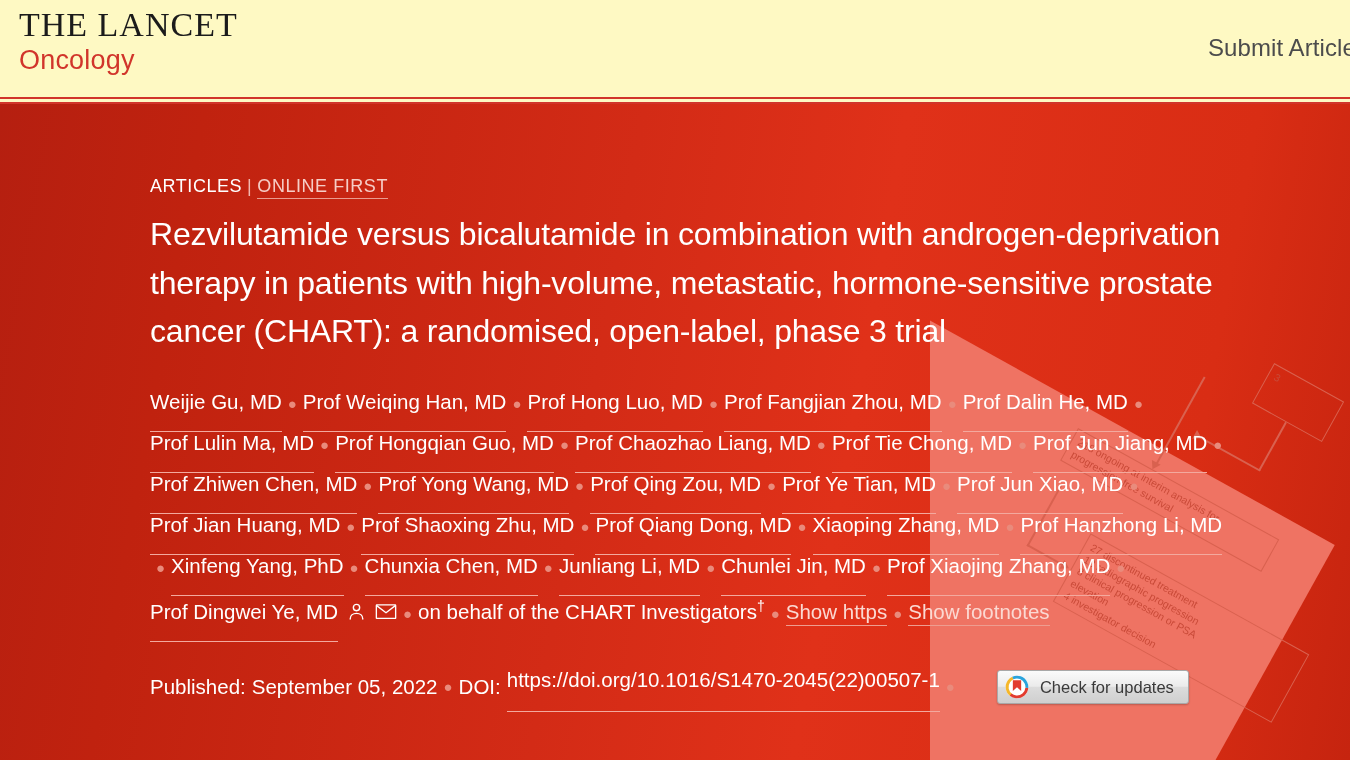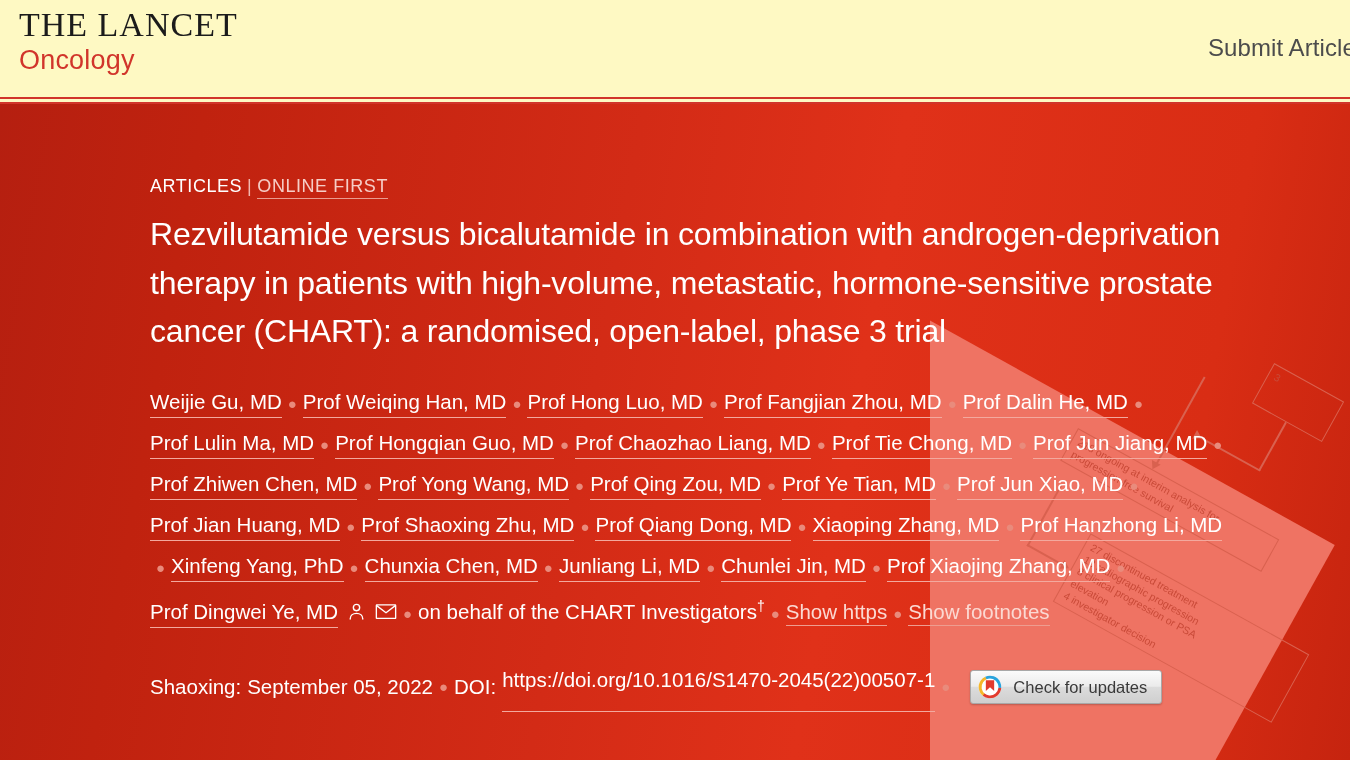--- a/index.html
+++ b/index.html
@@ -181,21 +181,21 @@
   .authors {
     margin-top: 26px;
     font-size: 20.5px;
     line-height: 39px;
     color: #ffffff;
     max-width: 1090px;
   }
   .author {
     color: #ffffff;
     border-bottom: 1px solid #f3a99e;
-    padding-bottom: 4px;
+    padding-bottom: 18px;
     white-space: nowrap;
     cursor: pointer;
   }
   .dot {
     display: inline-block;
     color: #e98b7c;
     margin: 0 6px;
     font-size: 15px;
     vertical-align: middle;
   }
@@ -239,21 +239,21 @@
     padding-bottom: 14px;
     cursor: pointer;
     text-align: center;
   }
   .pub-label { margin-right: 6px; }
 
   
   .crossmark {
     display: inline-flex;
     align-items: center;
-    margin-left: 14px;
+    margin-left: 36px;
     height: 34px;
     padding: 0 14px 0 6px;
     border-radius: 3px;
     border: 1px solid #a8a8a8;
     background: linear-gradient(180deg, #fbfbfb 0%, #ebebeb 48%, #dcdcdc 50%, #cfcfcf 100%);
     box-shadow: 0 1px 2px rgba(0,0,0,0.22);
     cursor: pointer;
   }
   .crossmark-label {
     font-size: 16.5px;
@@ -313,21 +313,21 @@
       <span class="author">Weijie Gu, MD</span><span class="dot">●</span><span class="author">Prof Weiqing Han, MD</span><span class="dot">●</span><span class="author">Prof Hong Luo, MD</span><span class="dot">●</span><span class="author">Prof Fangjian Zhou, MD</span><span class="dot">●</span><span class="author">Prof Dalin He, MD</span><span class="dot">●</span><span class="author">Prof Lulin Ma, MD</span><span class="dot">●</span><span class="author">Prof Hongqian Guo, MD</span><span class="dot">●</span><span class="author">Prof Chaozhao Liang, MD</span><span class="dot">●</span><span class="author">Prof Tie Chong, MD</span><span class="dot">●</span><span class="author">Prof Jun Jiang, MD</span><span class="dot">●</span><span class="author">Prof Zhiwen Chen, MD</span><span class="dot">●</span><span class="author">Prof Yong Wang, MD</span><span class="dot">●</span><span class="author">Prof Qing Zou, MD</span><span class="dot">●</span><span class="author">Prof Ye Tian, MD</span><span class="dot">●</span><span class="author">Prof Jun Xiao, MD</span><span class="dot">●</span><span class="author">Prof Jian Huang, MD</span><span class="dot">●</span><span class="author">Prof Shaoxing Zhu, MD</span><span class="dot">●</span><span class="author">Prof Qiang Dong, MD</span><span class="dot">●</span><span class="author">Xiaoping Zhang, MD</span><span class="dot">●</span><span class="author">Prof Hanzhong Li, MD</span><span class="dot">●</span><span class="author">Xinfeng Yang, PhD</span><span class="dot">●</span><span class="author">Chunxia Chen, MD</span><span class="dot">●</span><span class="author">Junliang Li, MD</span><span class="dot">●</span><span class="author">Chunlei Jin, MD</span><span class="dot">●</span><span class="author">Prof Xiaojing Zhang, MD</span><span class="dot">●</span><span class="author">Prof Dingwei Ye, MD</span><span class="author-icon"><svg width="21" height="21" viewBox="0 0 24 24" fill="none" stroke="#ffffff" stroke-width="1.6" stroke-linecap="round">
             <circle cx="12" cy="7.5" r="3.6"></circle>
             <path d="M4.8 20.5c0-4 3.3-6.4 7.2-6.4s7.2 2.4 7.2 6.4"></path>
           </svg></span><span class="author-icon"><svg width="22" height="21" viewBox="0 0 26 22" fill="none" stroke="#ffffff" stroke-width="1.6" stroke-linejoin="round">
             <rect x="1.6" y="3.2" width="22.8" height="16" rx="0.6"></rect>
             <path d="M1.6 3.8 L13 12.4 L24.4 3.8"></path>
           </svg></span><span class="dot">●</span><span class="plain-author">on behalf of the CHART Investigators</span><span class="dagger">†</span><span class="dot">●</span><span class="toggle-link">Show https</span><span class="dot">●</span><span class="toggle-link">Show footnotes</span>
     </div>
 
     <div class="publine">
-      <span class="pub-label">Shaoxing:</span>
+      <span class="pub-label">Published:</span>
         <span>September 05, 2022</span>
         <span class="dot">●</span>
         <span class="pub-label">DOI:</span>
         <span class="doi-link">https://doi.org/10.1016/S1470-2045(22)00507-1</span>
         <span class="dot">●</span>
       <span class="crossmark">
         <span>
           <svg class="crossmark-logo" viewBox="0 0 40 40">
             <circle cx="20" cy="20" r="17.5" fill="#ffffff"></circle>
             <path d="M20 3.6 A16.4 16.4 0 0 1 33.4 10.6 L33.4 10.6 A16.4 16.4 0 0 0 20 3.6 Z" fill="none"></path>

